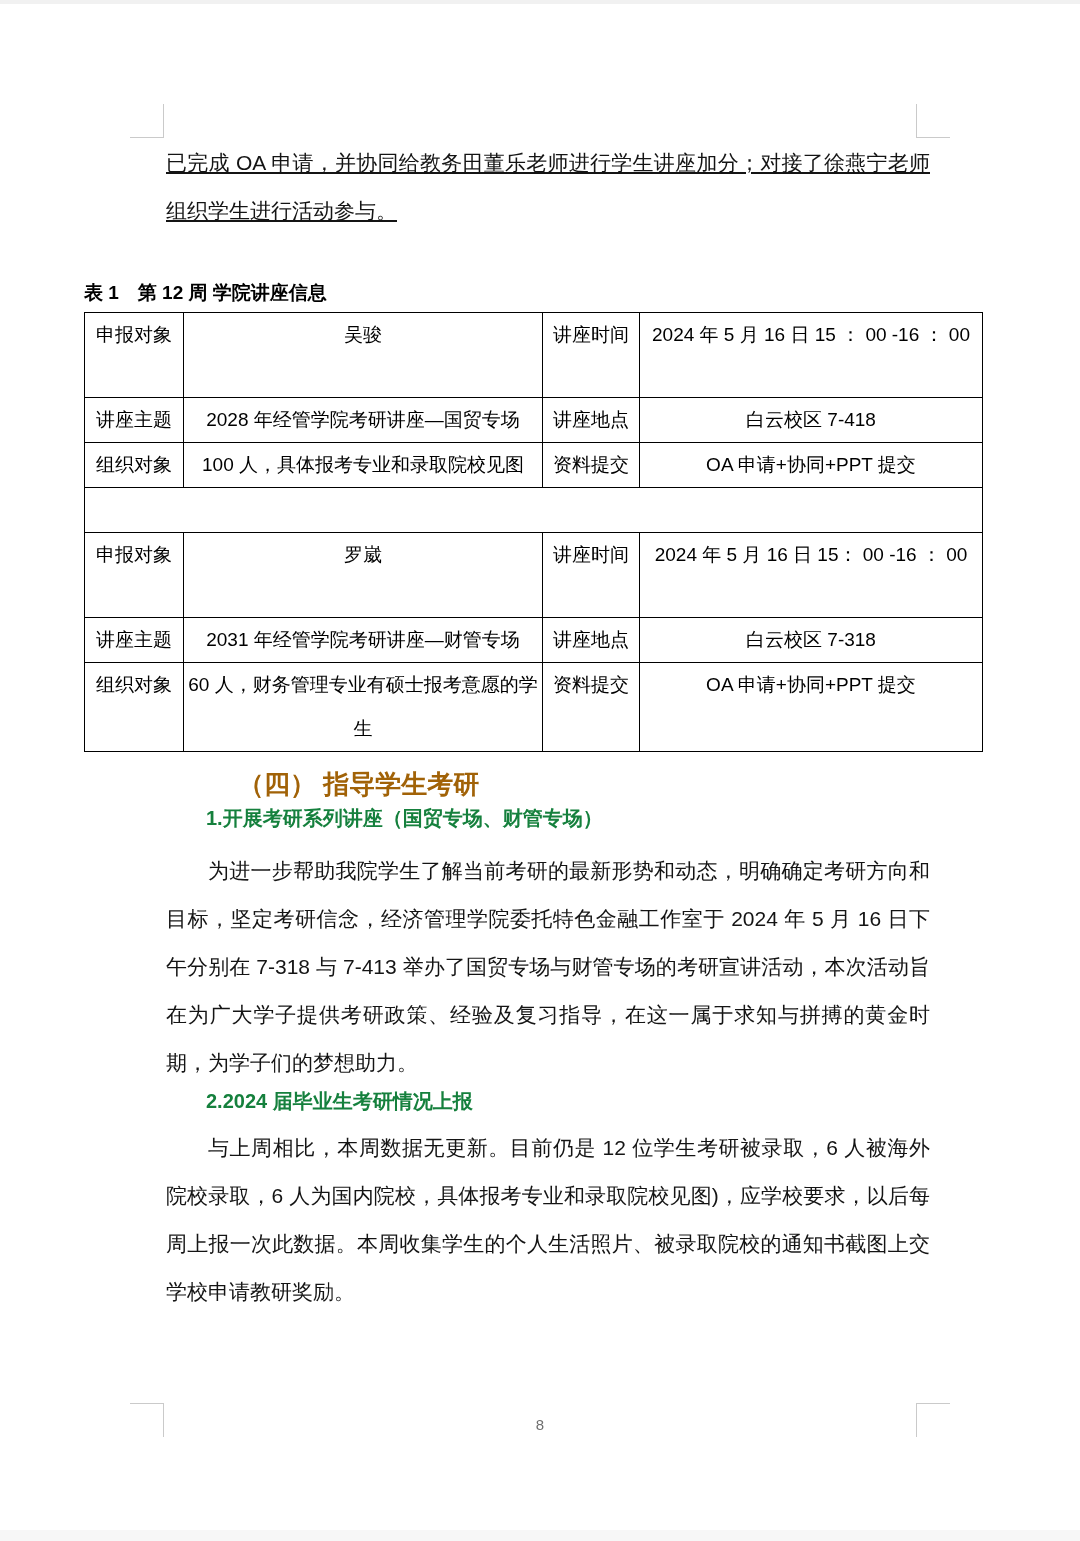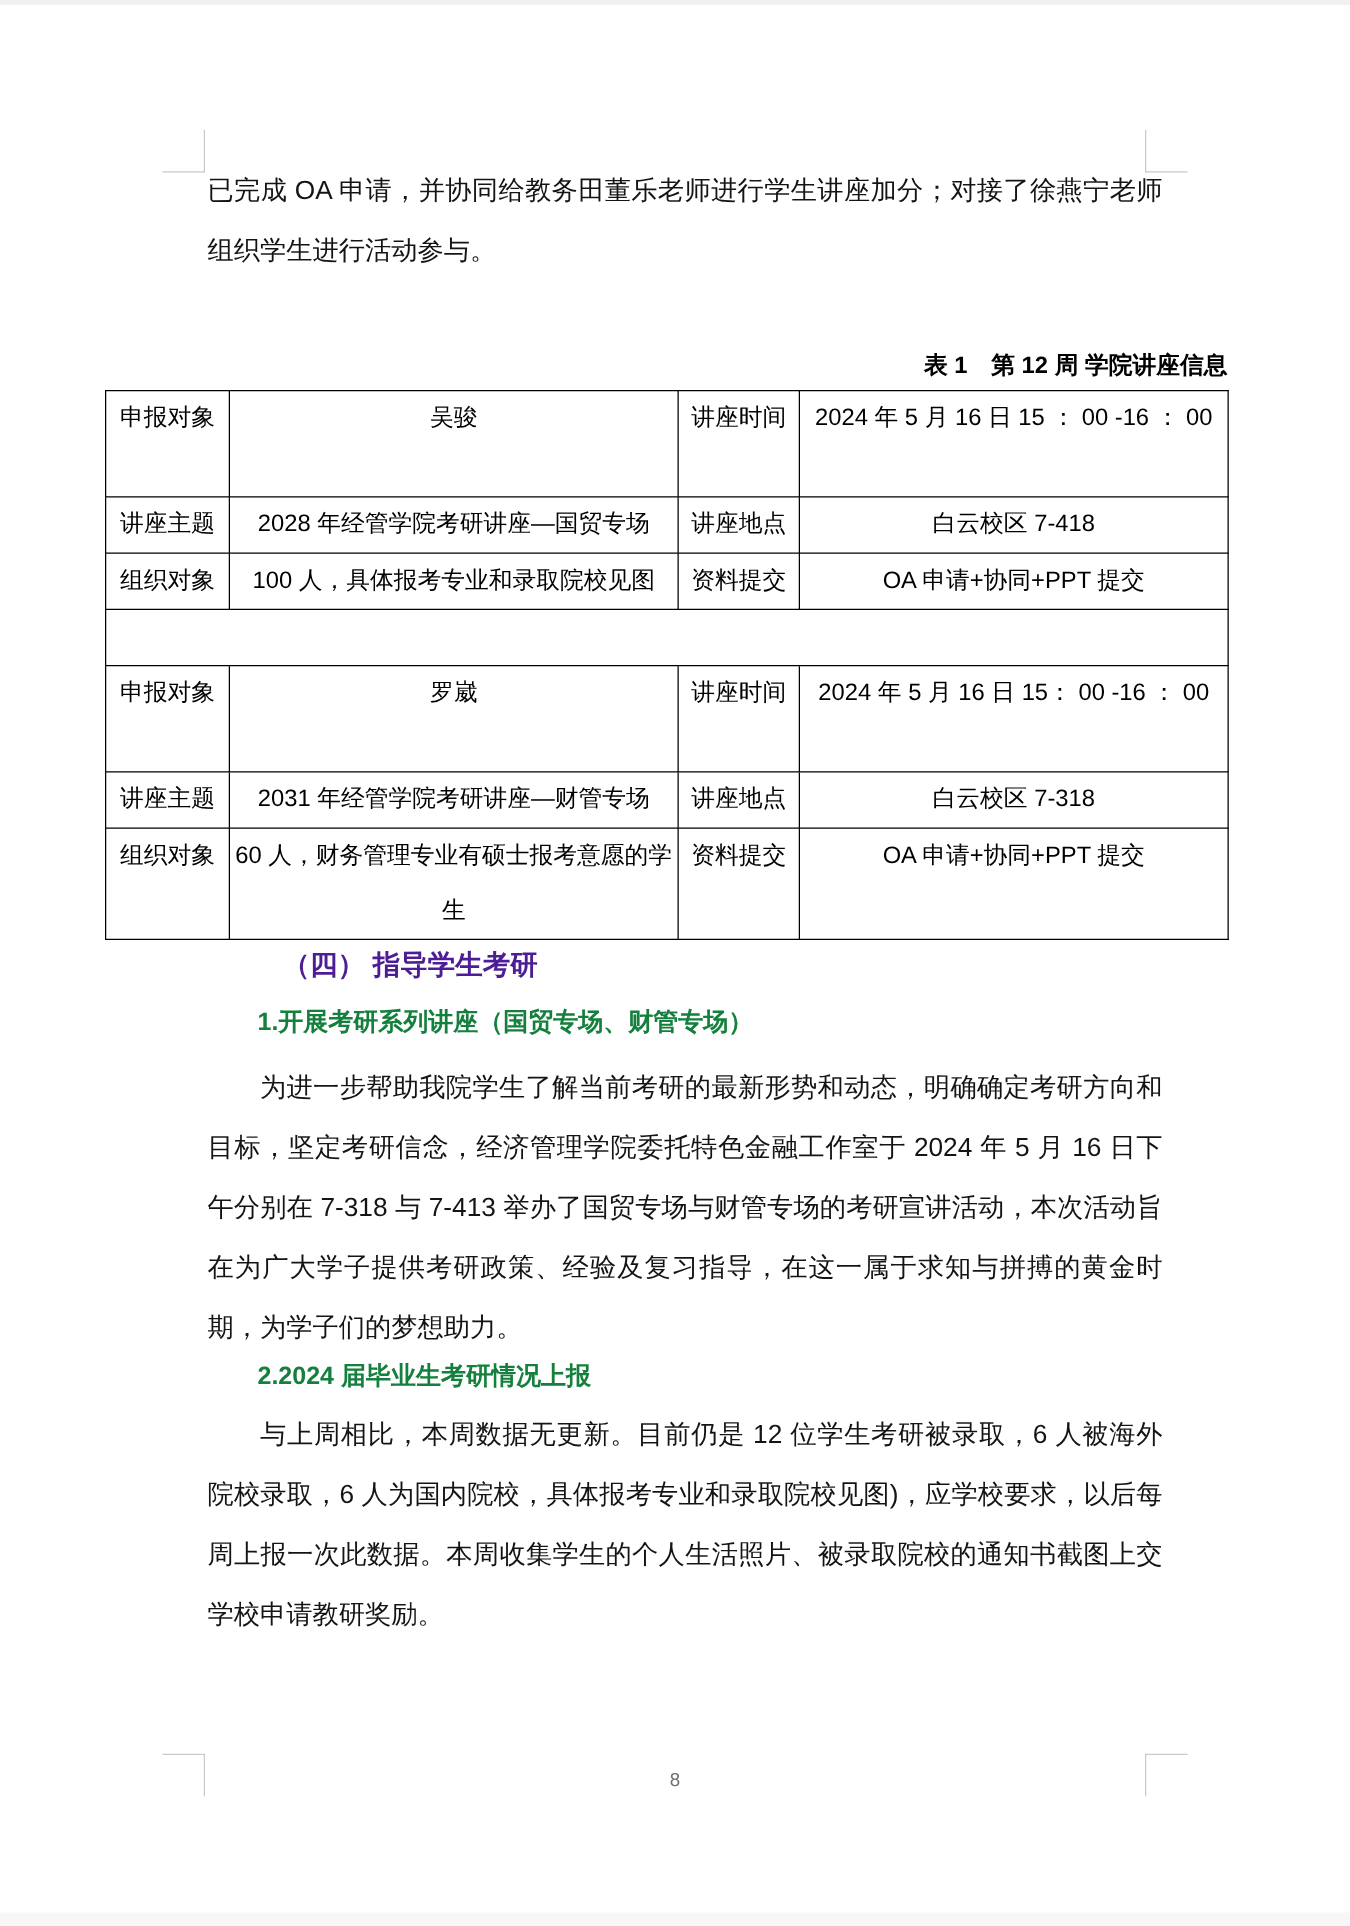--- a/index.html
+++ b/index.html
@@ -20,27 +20,27 @@
   .crop.tr{left:916px;top:104px;border-left:1px solid #cacaca;border-bottom:1px solid #cacaca;}
   .crop.bl{left:130px;top:1403px;border-right:1px solid #cacaca;border-top:1px solid #cacaca;}
   .crop.br{left:916px;top:1403px;border-left:1px solid #cacaca;border-top:1px solid #cacaca;}
 
   .para{
     position:absolute;left:166px;width:764px;
     font-size:21px;line-height:48px;
     text-align:justify;text-align-last:left;
     color:#141414;margin:0;
   }
-  .intro{top:129px;}
+  .intro{top:139px;text-decoration:underline;}
   .paraA{top:847px;text-indent:42px;}
   .paraB{top:1124px;text-indent:42px;}
 
   .table-title{
     position:absolute;top:279px;left:84px;width:898px;
-    text-align:right;font-weight:bold;font-size:19px;line-height:28px;
+    text-align:left;font-weight:bold;font-size:19px;line-height:28px;
     color:#000;
   }
 
   table.doc{
     position:absolute;top:312px;left:84px;
     width:898px;border-collapse:collapse;table-layout:fixed;
     font-size:19px;color:#000;
   }
   table.doc td{
     border:1px solid #000;
@@ -50,22 +50,22 @@
   }
   td.lbl{text-align:center;}
   td.val{padding:0 4px 0 10px;text-align:center;}
   td.time{word-break:break-all;margin-left:47px;}
   tr.r-tall{height:85px;}
   tr.r-std{height:44px;}
   tr.r-big{height:88px;}
   tr.r-empty td{height:44px;}
 
   .h-section{
-    position:absolute;top:752px;left:166px;margin:4px;
-    padding-left:56px;font-size:22px;font-weight:bold;line-height:32px;color:#4c1d95;
+    position:absolute;top:752px;left:166px;margin:16px;
+    padding-left:56px;font-size:26px;font-weight:bold;line-height:32px;color:#a16207;
   }
   .h-sub{
     position:absolute;left:206px;margin:0;
     font-size:20px;font-weight:bold;line-height:30px;color:#15803d;
   }
   .h-sub1{top:803px;}
   .h-sub2{top:1086px;}
 
   .page-num{
     position:absolute;top:1414px;left:0;width:100%;

